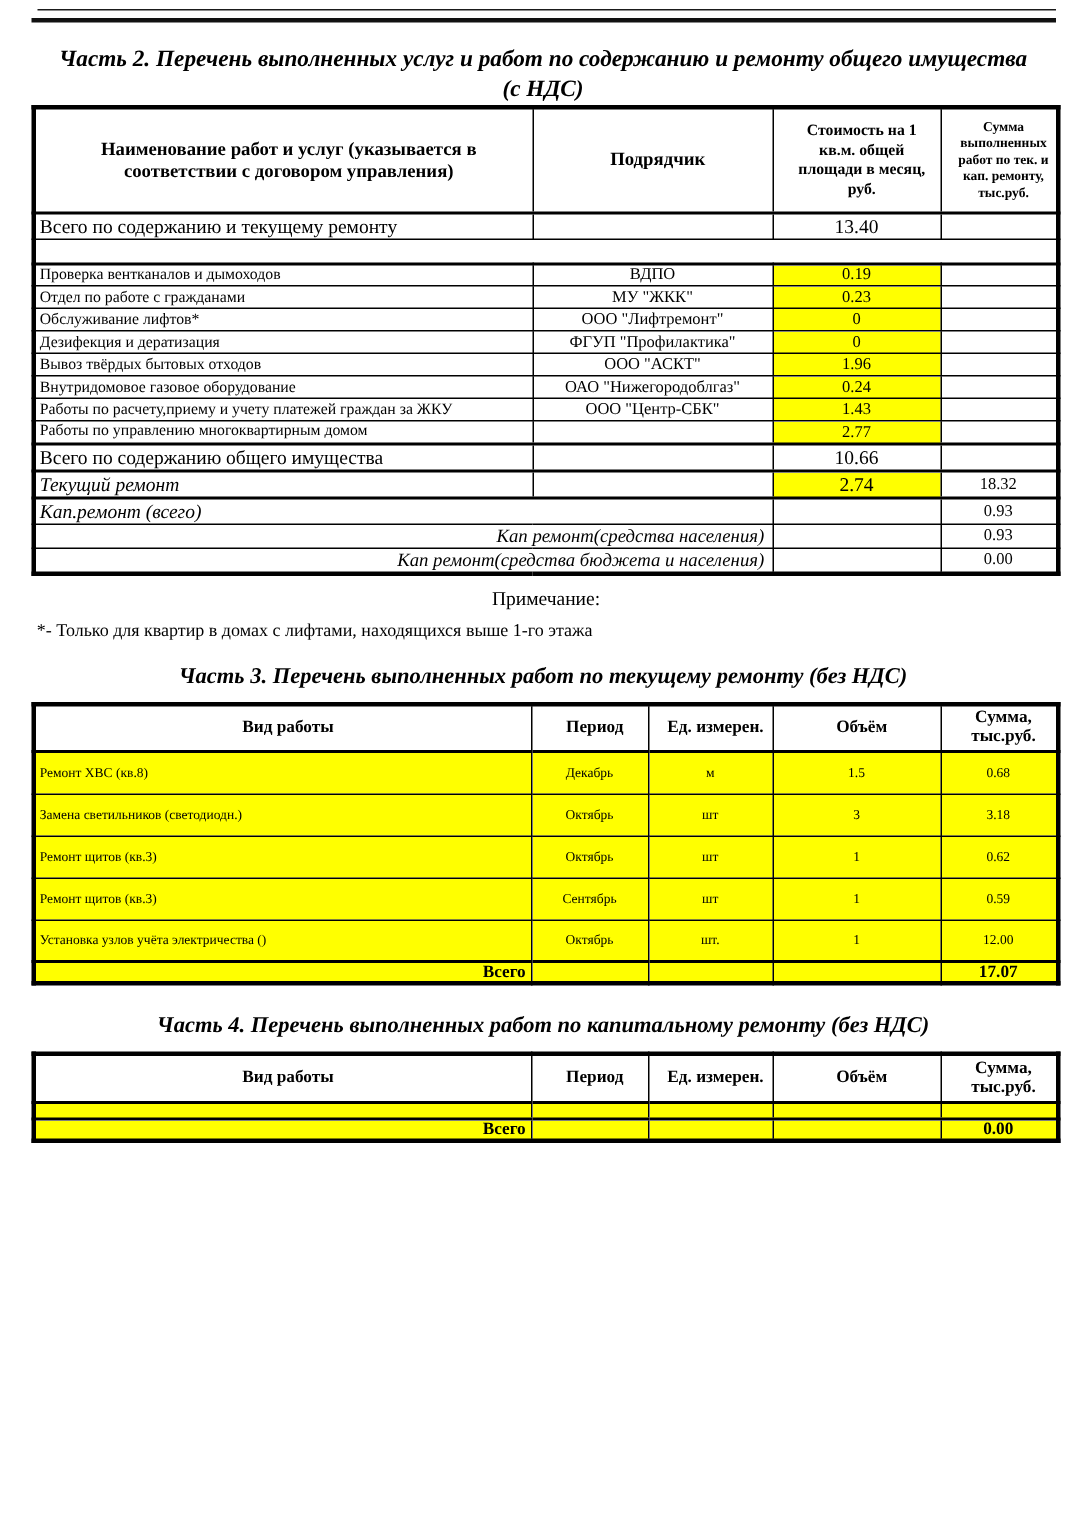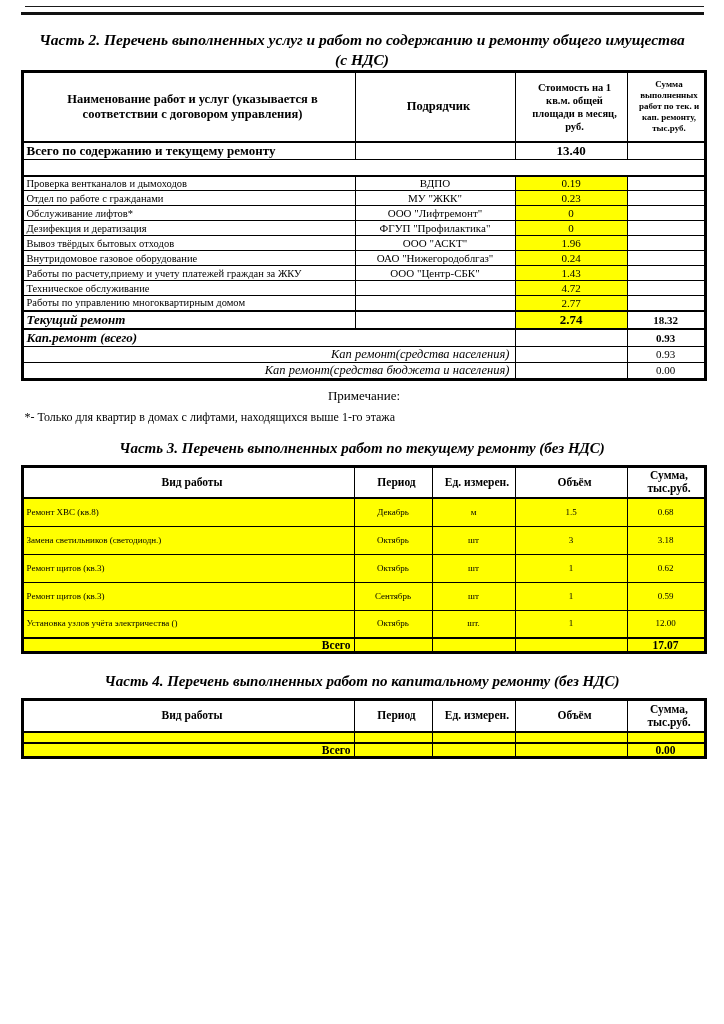--- a/index.html
+++ b/index.html
@@ -31,21 +31,21 @@
   .t2 .h-sum{font-size:9px;line-height:11px;}
   .t2 .row-total{height:18px;}
   .t2 .row-total td{border-top:2px solid #000;}
   .t2 .row-empty{height:16px;}
   .t2 .row-empty td{border-bottom:2px solid #000;}
   .t2 .row-data{height:15px;}
   .t2 .row-data .c-name{font-size:10.5px;}
   .t2 .c-name{text-align:left;font-size:10.5px;}
   .t2 .c-contr{text-align:center;font-size:11px;}
   .t2 .c-val{text-align:center;font-size:11px;}
-  .t2 .b{font-weight:bold;}
+  .t2 .b{font-weight:normal;}
   .t2 .big{font-size:13px;}
   .t2 .row-subtotal{height:16px;}
   .t2 .row-subtotal td{border-top:2px solid #000;}
   .t2 .row-current{height:17px;}
   .t2 .row-current td{border-top:2px solid #000;border-bottom:2px solid #000;}
   .t2 .row-capital{height:17px;}
   .t2 .ital{font-style:italic;}
   .t2 .row-capsub{height:16px;}
   .t2 .capsub-label{text-align:right;font-style:italic;font-size:12.5px;padding-right:5px;}
   
@@ -139,29 +139,29 @@
       <td class="c-val y">0.24</td>
       <td class="c-val"></td>
     </tr>
     <tr class="row-data">
       <td class="c-name">Работы по расчету,приему и учету платежей граждан за ЖКУ</td>
       <td class="c-contr">ООО "Центр-СБК"</td>
       <td class="c-val y">1.43</td>
       <td class="c-val"></td>
     </tr>
     <tr class="row-data">
-      <td class="c-name">Техническое обслуживание</td>
-      <td class="c-contr"></td>
-      <td class="c-val y">4.72</td>
-      <td class="c-val"></td>
-    </tr>
-    <tr class="row-data">
       <td class="c-name">Работы по управлению многоквартирным домом</td>
       <td class="c-contr"></td>
       <td class="c-val y">2.77</td>
+      <td class="c-val"></td>
+    </tr>
+    <tr class="row-subtotal">
+      <td class="c-name b big">Всего по содержанию общего имущества</td>
+      <td class="c-contr"></td>
+      <td class="c-val b big">10.66</td>
       <td class="c-val"></td>
     </tr>
     <tr class="row-current">
       <td class="c-name b ital big">Текущий ремонт</td>
       <td class="c-contr"></td>
       <td class="c-val y b big">2.74</td>
       <td class="c-val b">18.32</td>
     </tr>
     <tr class="row-capital">
       <td class="c-name b ital big" colspan="2">Кап.ремонт (всего)</td>

